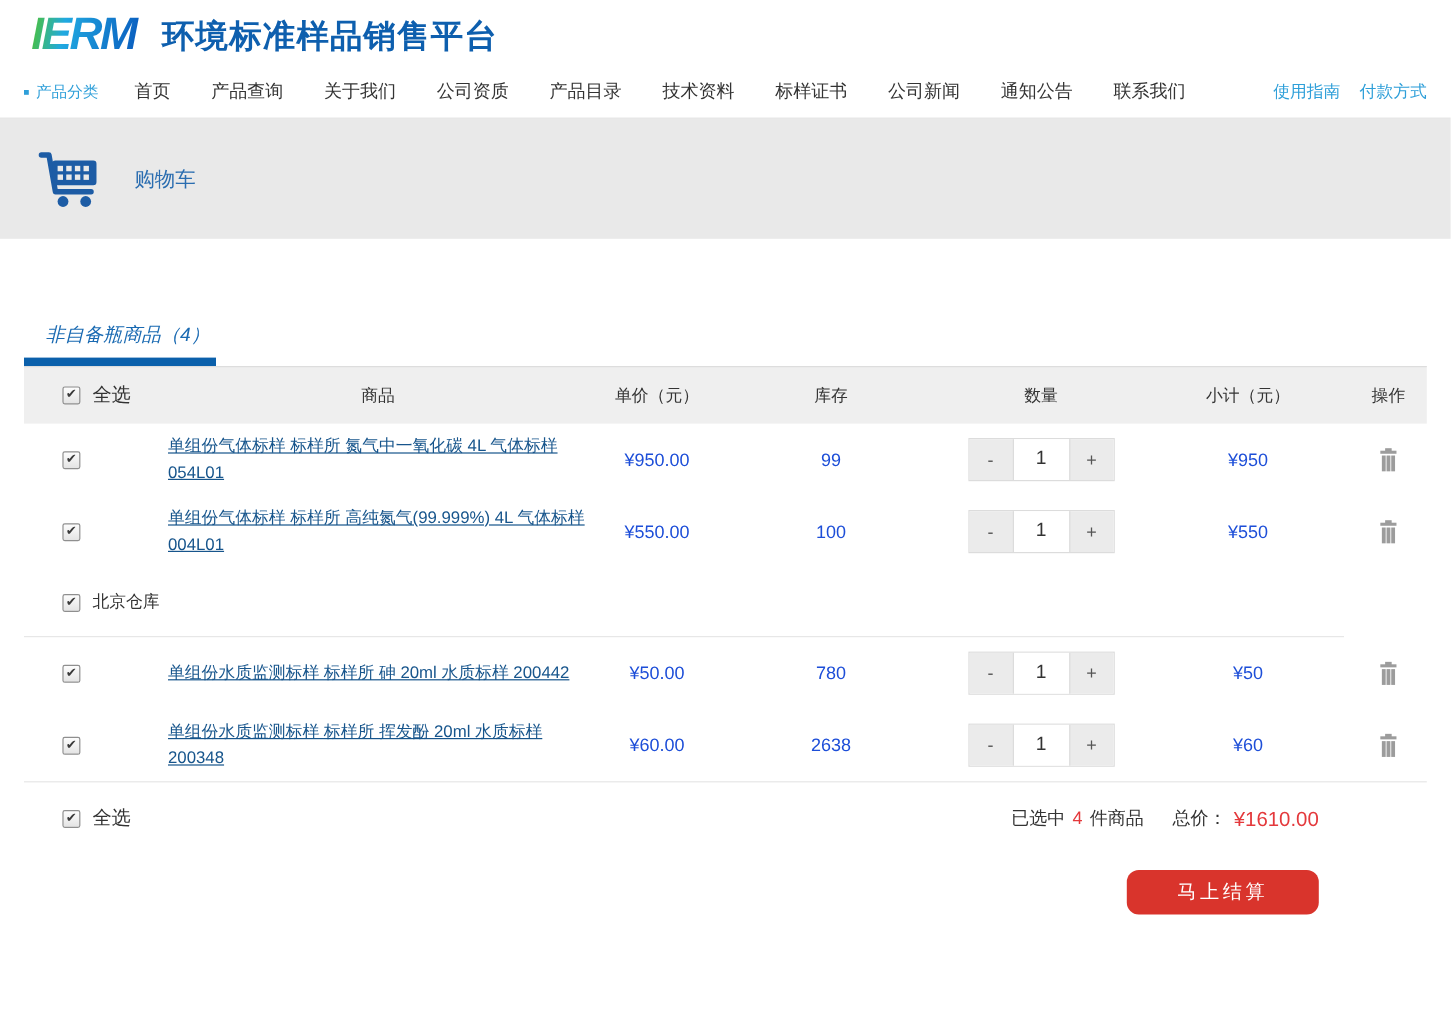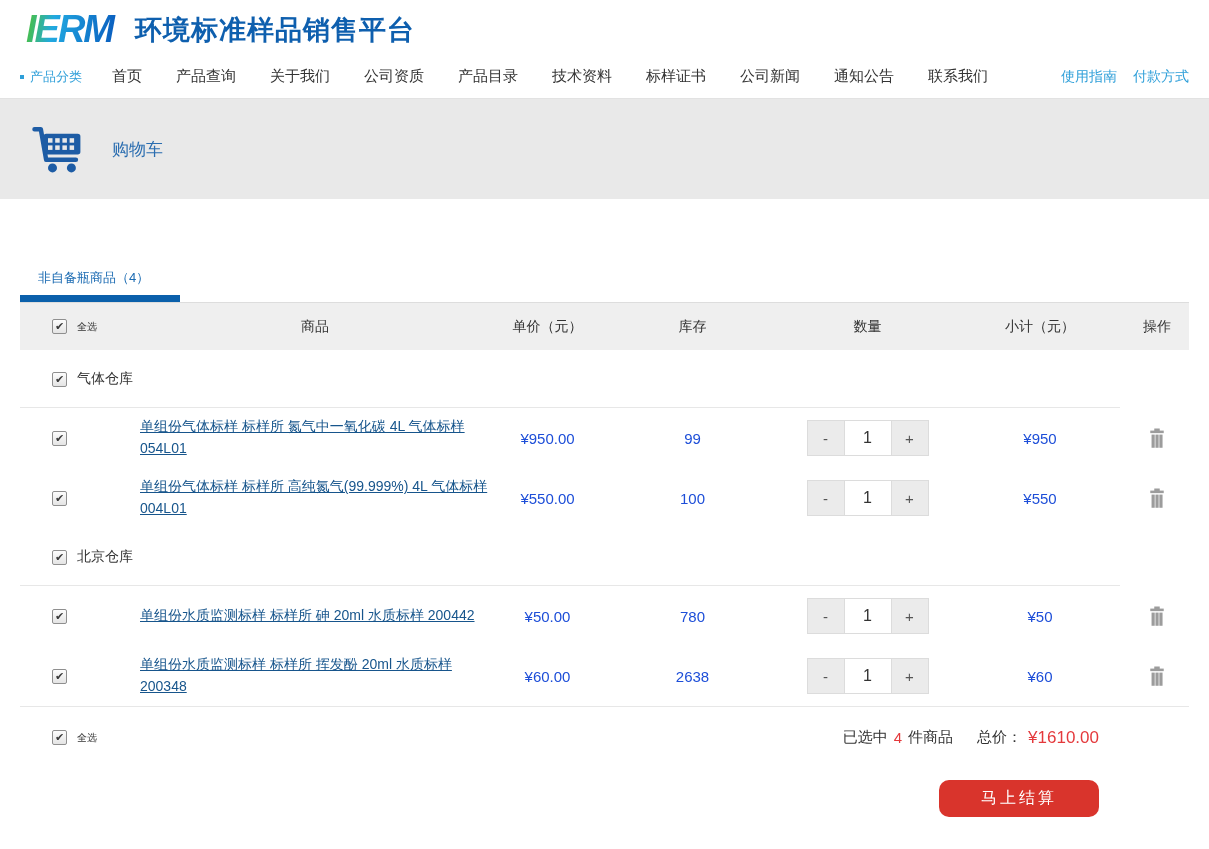--- a/index.html
+++ b/index.html
@@ -24,28 +24,28 @@
   .nav-right { display:flex; gap:16px; }
   .nav-right a { font-size:14px; color:#2e9fd9; text-decoration:none; cursor:pointer; }
 
   
   .banner { height:100px; background:#e9e9e9; display:flex; align-items:center; padding-left:30px; gap:28px; }
   .banner-title { font-size:17px; color:#2a6db0; }
 
   
   .main { padding:0 20px; }
   .tabs { margin-top:62px; display:flex; }
-  .tab { width:160px; padding:8px 0 15px 18px; font-size:13px; color:#1a6ab2; position:relative; cursor:pointer; }
+  .tab { width:160px; padding:8px 0 15px 18px; font-size:16px; color:#1a6ab2; position:relative; cursor:pointer;font-style:italic; }
   .tab::after { content:""; position:absolute; left:0; right:0; bottom:0; height:7px; background:#0b60ab; }
 
   
   .grid { display:grid; grid-template-columns:120px 350px 115px 175px 175px 170px 1fr; align-items:center; }
   .thead { background:#efefef; height:48px; font-size:14px; color:#333; border-top:1px solid #ddd; }
   .cell-c { text-align:center; }
-  .chk-cell { display:flex; align-items:center; gap:10px; padding-left:32px; font-size:10px; }
+  .chk-cell { display:flex; align-items:center; gap:10px; padding-left:32px; font-size:16px; }
 
   .cb { width:15px; height:15px; flex:0 0 15px; border:1px solid #8f8f8f; border-radius:2px;
         background:linear-gradient(#fdfdfd,#e4e4e4); display:inline-flex; align-items:center; justify-content:center; cursor:pointer; }
   .cb::after { content:"✔"; font-size:11px; color:#3a3a3a; line-height:1; }
 
   .group-row { height:58px; display:flex; align-items:center; gap:10px; padding-left:32px; font-size:14px; position:relative; }
   .group-row::after { content:""; position:absolute; left:0; right:69px; bottom:0; border-bottom:1px solid #e7e7e7; }
 
   .prod-row { min-height:60px; font-size:14px; }
   .prod-link { color:#17558c; text-decoration:underline; font-size:14px; line-height:1.55; cursor:pointer; }
@@ -148,24 +148,20 @@
     </div>
     <div class="cell-c">商品</div>
     <div class="cell-c">单价（元）</div>
     <div class="cell-c">库存</div>
     <div class="cell-c">数量</div>
     <div class="cell-c">小计（元）</div>
     <div class="cell-c">操作</div>
   </div>
 
   <div id="cart-body">
-  <div class="group-row">
-    <span class="cb" role="checkbox" aria-checked="true"></span>
-    <span>气体仓库</span>
-  </div>
 
   <div class="grid prod-row">
     <div class="chk-cell">
       <span class="cb" role="checkbox" aria-checked="true"></span>
     </div>
     <div>
       <a href="#" class="prod-link">单组份气体标样 标样所 氮气中一氧化碳 4L 气体标样 054L01</a>
     </div>
     <div class="price">¥950.00</div>
     <div class="stock">99</div>

